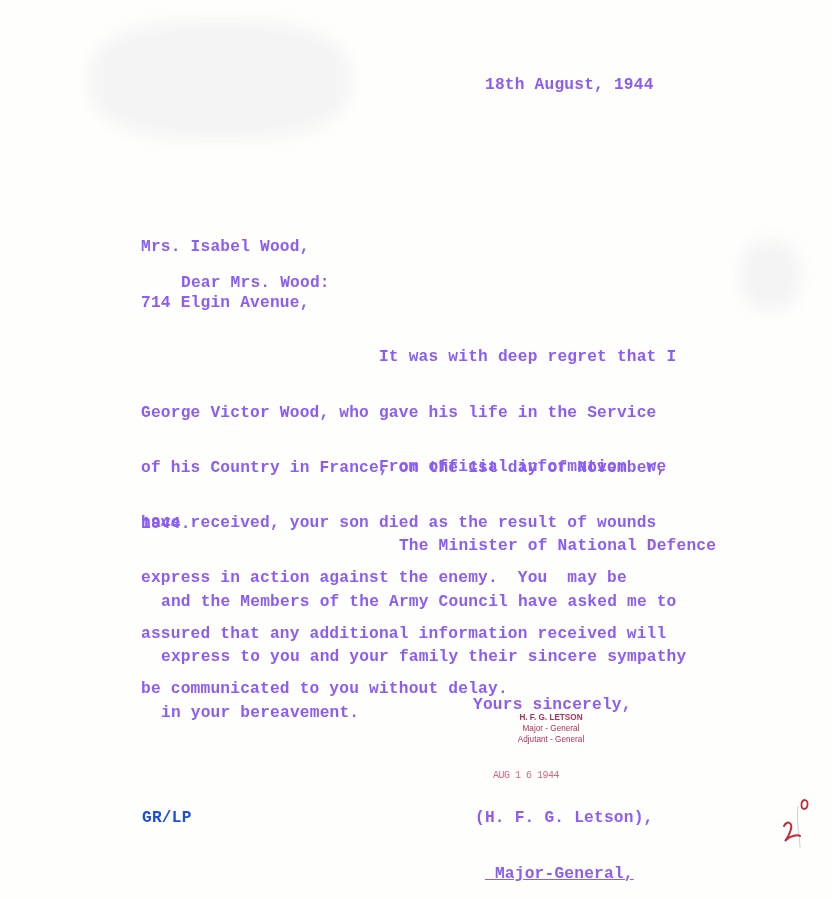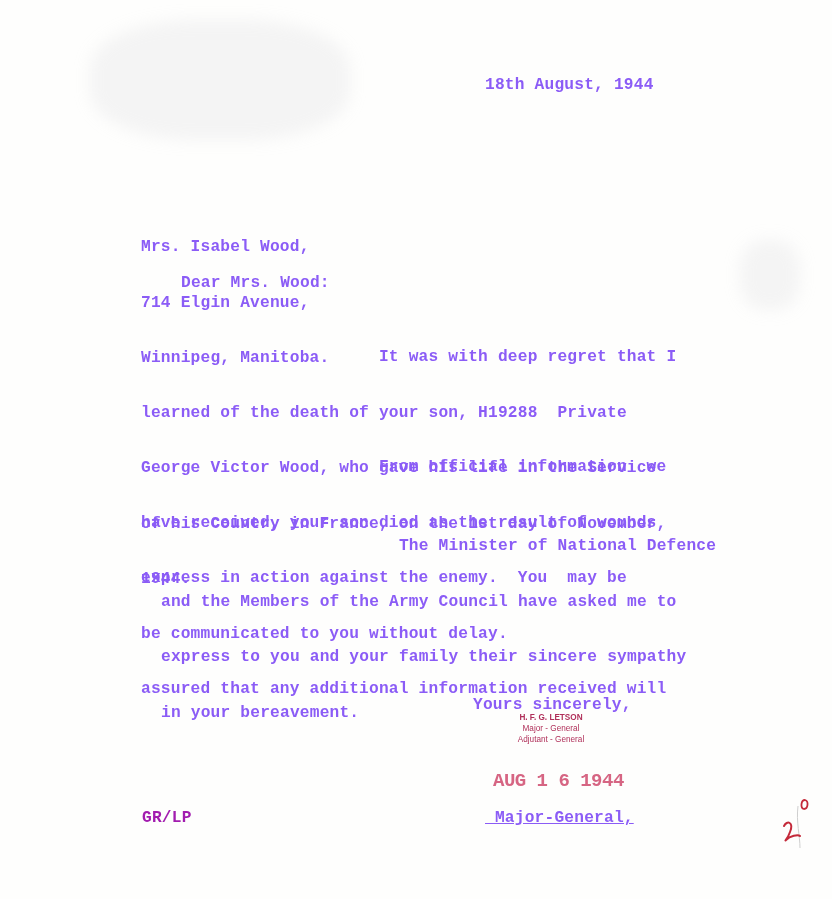--- a/index.html
+++ b/index.html
@@ -34,39 +34,39 @@
     .date { left: 485px; top: 76px; }
     .addr { left: 141px; top: 201px; }
     .salutation { left: 141px; top: 274px; margin-left: 40px; }
     .para { left: 141px; }
     .p1 { top: 311px; }
     .p2 { top: 421px; }
     .p3 { top: 500px; margin-left: 20px; }
     .p4 { top: 623px; }
     .closing { left: 473px; top: 680px; margin-top: 16px; }
     .sig { left: 463px; top: 772px; }
-    .initials { left: 142px; top: 809px; color: #a21caf; filter: blur(0.6px); }
+    .initials { left: 142px; top: 809px; color: #1d4ed8; filter: blur(0.6px); }
     .stamp {
       position: absolute;
       left: 505px; top: 712px;
       width: 92px;
       text-align: center;
       font-family: "Liberation Sans", "DejaVu Sans", sans-serif;
       font-size: 8.2px;
       line-height: 11px;
       color: #b0305a;
       font-weight: bold;
     }
     .stamp div { white-space: nowrap; }
     .datestamp {
       position: absolute;
       left: 493px; top: 770px;
       font-family: "Liberation Mono", monospace;
-      font-size: 19px;
-      font-weight: bold;
+      font-size: 10px;
+      font-weight: normal;
       color: rgba(200, 50, 90, 0.75);
       letter-spacing: -0.5px;
       white-space: pre;
     }
     .red-mark {
       position: absolute;
       left: 778px; top: 792px;
       width: 40px; height: 60px;
     }
     .faint {
@@ -82,39 +82,37 @@
 <div class="page">
 
   <div class="faint" style="left:90px;top:20px;width:260px;height:120px;"></div>
   <div class="faint" style="left:740px;top:240px;width:60px;height:70px;"></div>
 
   <div class="tw date">18th August, 1944</div>
 
   <div class="tw addr">
     <div>Mrs. Isabel Wood,</div>
     <div>714 Elgin Avenue,</div>
-    <div>Winnipeg, Manitoba.</div>
   </div>
 
   <div class="tw salutation">Dear Mrs. Wood:</div>
 
   <div class="tw para p1">
     <div>                        It was with deep regret that I</div>
-    <div>learned of the death of your son, H19288  Private</div>
     <div>George Victor Wood, who gave his life in the Service</div>
     <div>of his Country in France, on the 1st day of November,</div>
     <div>1944.</div>
   </div>
 
   <div class="tw para p2">
     <div>                        From official information  we</div>
     <div>have received, your son died as the result of wounds</div>
     <div>express in action against the enemy.  You  may be</div>
+    <div>assured that any additional information received will</div>
     <div>be communicated to you without delay.</div>
-    <div>assured that any additional information received will</div>
   </div>
 
   <div class="tw para p3">
     <div>                        The Minister of National Defence</div>
     <div>and the Members of the Army Council have asked me to</div>
     <div>express to you and your family their sincere sympathy</div>
     <div>in your bereavement.</div>
   </div>
 
   <div class="tw para p4">
@@ -122,20 +120,21 @@
 
   <div class="tw closing">Yours sincerely,</div>
 
   <div class="stamp">
     <div>H. F. G. LETSON</div>
     <div style="font-weight:normal;">Major - General</div>
     <div style="font-weight:normal;">Adjutant - General</div>
   </div>
 
   <div class="tw sig">
+    <div style="padding-left:12px;">(H. F. G. Letson),</div>
     <div style="padding-left:22px;text-decoration:underline;"> Major-General,</div>
     
   </div>
 
   <div class="datestamp">AUG 1 6 1944</div>
 
   <div class="tw initials">GR/LP</div>
 
   <svg class="red-mark" viewBox="0 0 40 60">
     <path d="M20 14 C18 30, 22 44, 22 56" stroke="#cfcfcf" stroke-width="1" fill="none"></path>

